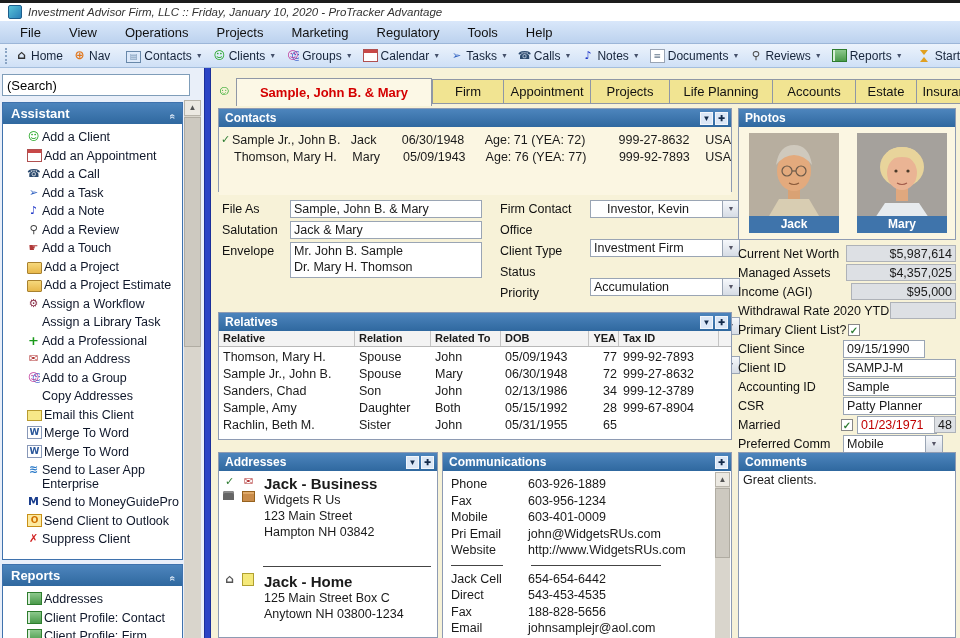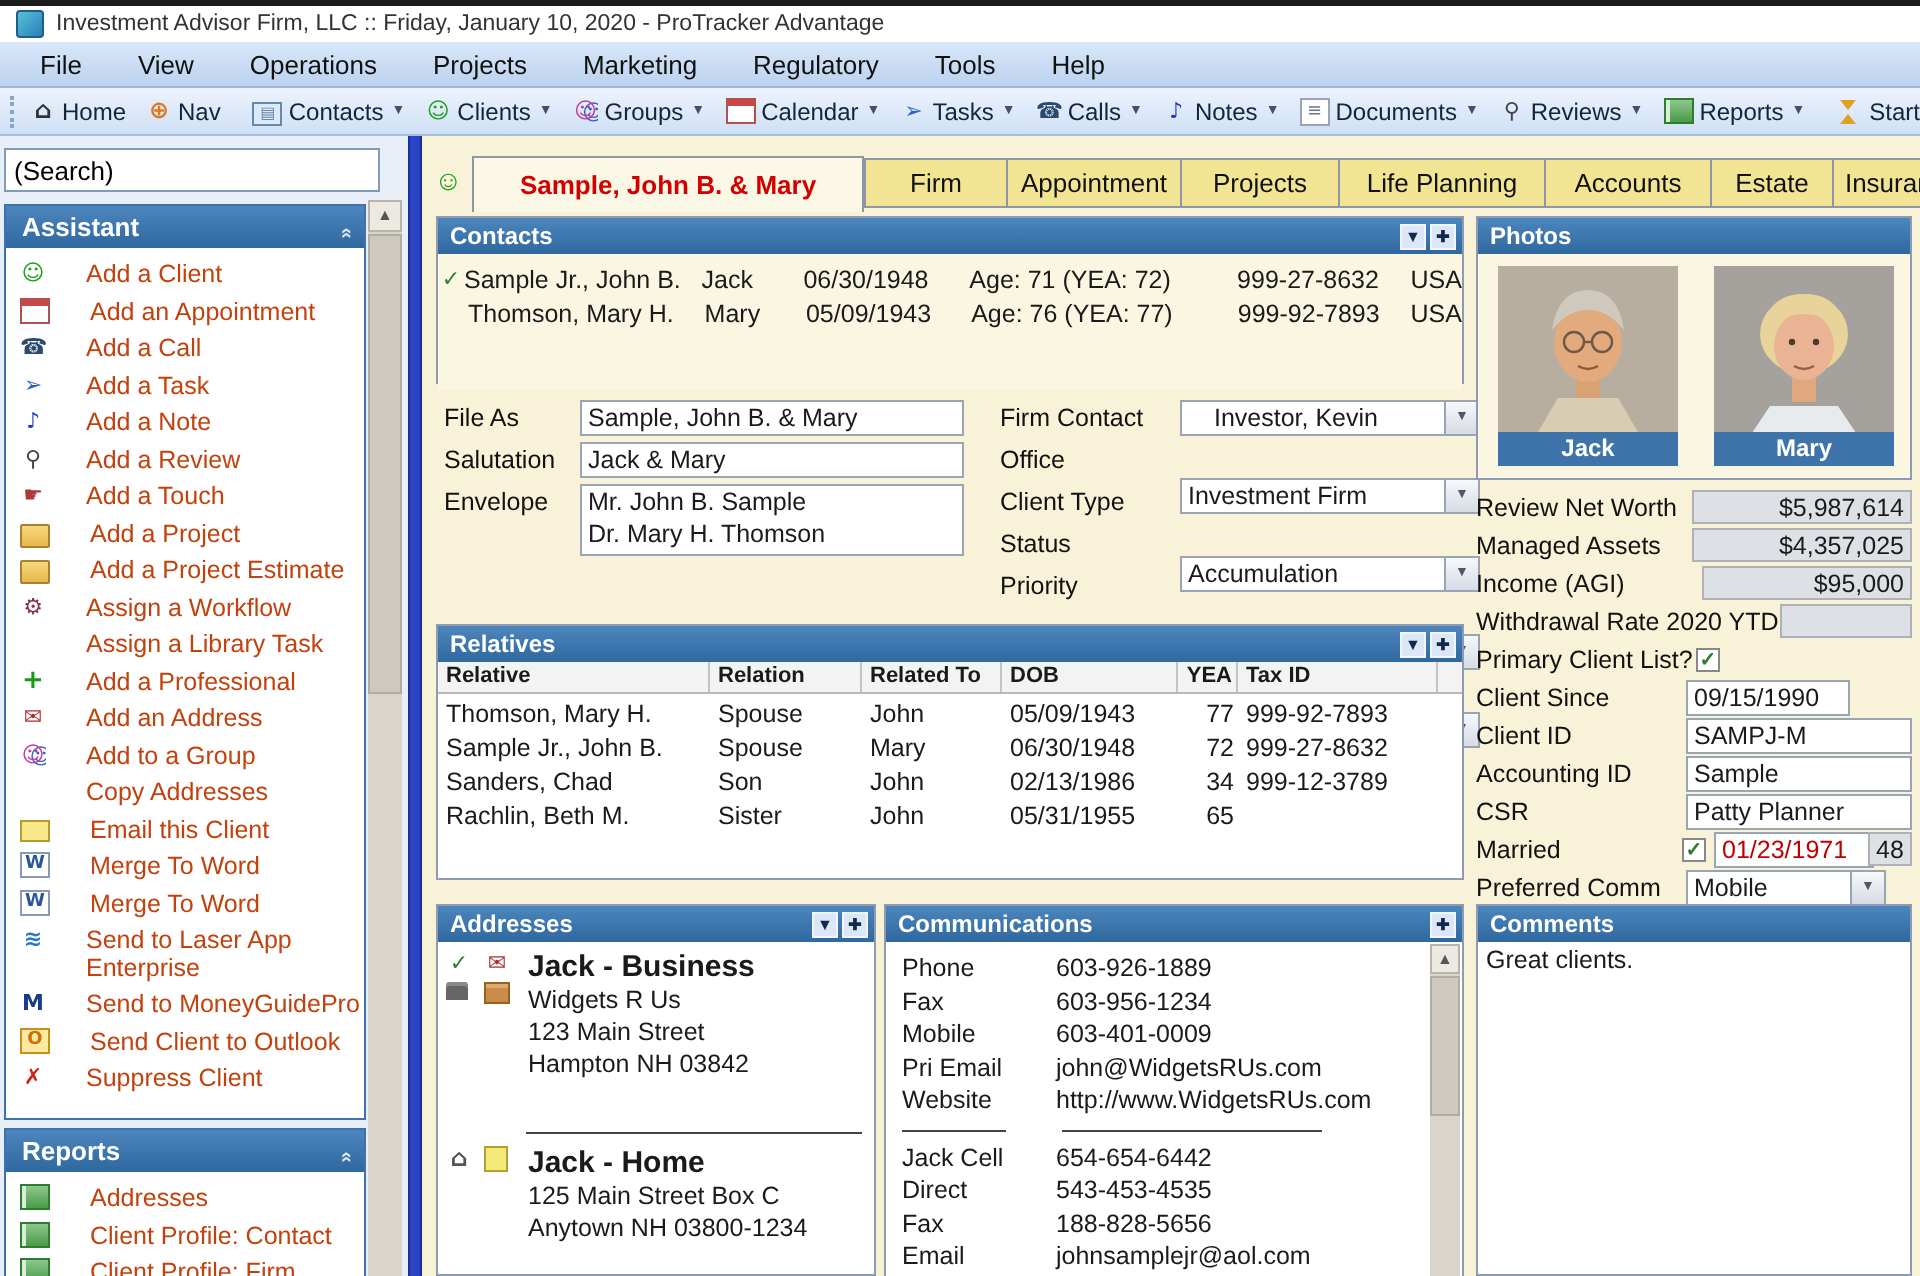--- a/index.html
+++ b/index.html
@@ -6,21 +6,21 @@
   body{width:960px;height:638px;overflow:hidden;position:relative;
        font-family:"Liberation Sans",sans-serif;font-size:12.5px;color:#1a1a1a;
        background:#f7f2d8;}
   .abs{position:absolute;}
 
   
   #top-edge{left:0;top:0;width:960px;height:3px;background:#1c1c1c;}
   #titlebar{left:0;top:3px;width:960px;height:18px;background:#ffffff;display:flex;align-items:center;}
   #app-icon{width:12px;height:12px;margin:0 6px 0 8px;border-radius:2px;
             background:linear-gradient(135deg,#57c2d8,#2a7fb8);border:1px solid #1d5e8c;}
-  #title-text{font-size:11.5px;color:#333;}
+  #title-text{font-size:11.5px;color:#333;font-style:italic;}
   #menubar{left:0;top:21px;width:960px;height:23px;background:linear-gradient(#d9e7fa,#bcd2ee);
            border-bottom:1px solid #9cb6d8;display:flex;align-items:center;padding-left:6px;box-sizing:border-box;}
   .menu-item{padding:3px 14px;font-size:13px;color:#111;cursor:default;}
   #toolbar{left:0;top:44px;width:960px;height:24px;background:linear-gradient(#ecf3fc,#cfe0f6);
            border-bottom:1px solid #a4bedd;display:flex;align-items:center;padding-left:2px;box-sizing:border-box;}
   .grip{width:3px;height:16px;margin:0 3px;border-left:2px dotted #8aa4c4;}
   .tbtn{display:flex;align-items:center;gap:3px;padding:2px 5px;font-size:12px;color:#16243a;white-space:nowrap;}
   .tsep{width:1px;height:18px;background:#9fb7d6;margin:0 3px;}
   .dd{font-size:7px;color:#44506a;margin-left:1px;}
 
@@ -71,21 +71,21 @@
   #side-region{left:0;top:68px;width:204px;height:570px;background:#e9eff9;}
   #side-search{left:2px;top:74px;width:178px;height:20px;border:1px solid #7f9db9;background:#fff;
                font-family:"Liberation Sans",sans-serif;font-size:13px;padding:0 4px;}
   .sbar{background:#d9d5cc;}
   .sb-btn{background:#ece9e2;border:1px solid #b8b4aa;color:#555;font-size:8px;text-align:center;line-height:14px;box-sizing:border-box;}
   .sb-thumb{background:#cdc9c0;border:1px solid #b0aca2;box-sizing:border-box;}
   .side-panel{border:1px solid #3f72ad;background:#fff;box-sizing:border-box;}
   .side-head{height:21px;background:linear-gradient(#4d85bd,#2f689f);color:#fff;font-weight:bold;font-size:13px;
              line-height:21px;padding-left:8px;position:relative;}
   .chev{position:absolute;right:6px;top:3px;color:#dce8f5;font-size:10px;transform:rotate(90deg);}
-  .side-item{display:flex;align-items:flex-start;gap:20px;padding:2px 2px 2px 7px;font-size:12.5px;line-height:13.5px;color:#c2410c;}
+  .side-item{display:flex;align-items:flex-start;gap:2px;padding:2px 2px 2px 24px;font-size:12.5px;line-height:13.5px;color:#0f172a;}
   .side-item span.lbl{padding-top:1px;}
 
   
   #divider{left:204px;top:68px;width:7px;height:570px;background:#2b44c5;border-left:1px solid #1b2f9a;border-right:1px solid #1b2f9a;box-sizing:border-box;}
 
   
   #main-region{left:211px;top:68px;width:749px;height:570px;background:#f7f2d8;}
   #client-icon{left:217px;top:82px;font-size:14px;color:#18a018;font-weight:bold;}
   #client-tab{left:236px;top:78px;width:196px;height:28px;background:#fcf8e6;border:1px solid #8f97a6;border-bottom:none;
               color:#d40000;font-weight:bold;font-size:13px;text-align:center;line-height:28px;box-sizing:border-box;}
@@ -449,20 +449,28 @@
         <div class="c4">72</div>
         <div class="c5">999-27-8632</div>
     </div>
     <div class="rel-row">
       <div class="c0">Sanders, Chad</div>
         <div class="c1">Son</div>
         <div class="c2">John</div>
         <div class="c3">02/13/1986</div>
         <div class="c4">34</div>
         <div class="c5">999-12-3789</div>
+    </div>
+    <div class="rel-row">
+      <div class="c0">Sample, Amy</div>
+        <div class="c1">Daughter</div>
+        <div class="c2">Both</div>
+        <div class="c3">05/15/1992</div>
+        <div class="c4">28</div>
+        <div class="c5">999-67-8904</div>
     </div>
     <div class="rel-row">
       <div class="c0">Rachlin, Beth M.</div>
         <div class="c1">Sister</div>
         <div class="c2">John</div>
         <div class="c3">05/31/1955</div>
         <div class="c4">65</div>
         <div class="c5"></div>
     </div>
   </div>
@@ -599,21 +607,21 @@
       <path d="M25,36 Q25,14 45,14 Q65,14 65,36 Q60,24 45,24 Q30,24 25,36 Z" fill="#e8d49b"></path>
       <circle cx="39" cy="38" r="1.6" fill="#4a3a2a"></circle>
       <circle cx="51" cy="38" r="1.6" fill="#4a3a2a"></circle>
       <path d="M40,50 Q45,53 50,50" stroke="#a05a4a" stroke-width="1.2" fill="none"></path>
     </svg>
     <div class="photo-name">Mary</div>
   </div>
 </div>
 
 <div class="abs" style="left:738px;top:244px;width:218px;height:206px;">
-  <span class="abs flabel" style="left:0;top:3px;">Review Net Worth</span>
+  <span class="abs flabel" style="left:0;top:3px;">Current Net Worth</span>
   <div class="abs gfield" style="left:108px;top:1px;width:110px;">$5,987,614</div>
   <span class="abs flabel" style="left:0;top:22px;">Managed Assets</span>
   <div class="abs gfield" style="left:108px;top:20px;width:110px;">$4,357,025</div>
   <span class="abs flabel" style="left:0;top:41px;">Income (AGI)</span>
   <div class="abs gfield" style="left:113px;top:39px;width:105px;">$95,000</div>
   <span class="abs flabel" style="left:0;top:60px;">Withdrawal Rate 2020 YTD</span>
   <div class="abs gfield" style="left:152px;top:58px;width:66px;"></div>
   <span class="abs flabel" style="left:0;top:79px;">Primary Client List?</span>
   <span class="abs cb" style="left:110px;top:80px;">✓</span>
   <span class="abs flabel" style="left:0;top:98px;">Client Since</span>

